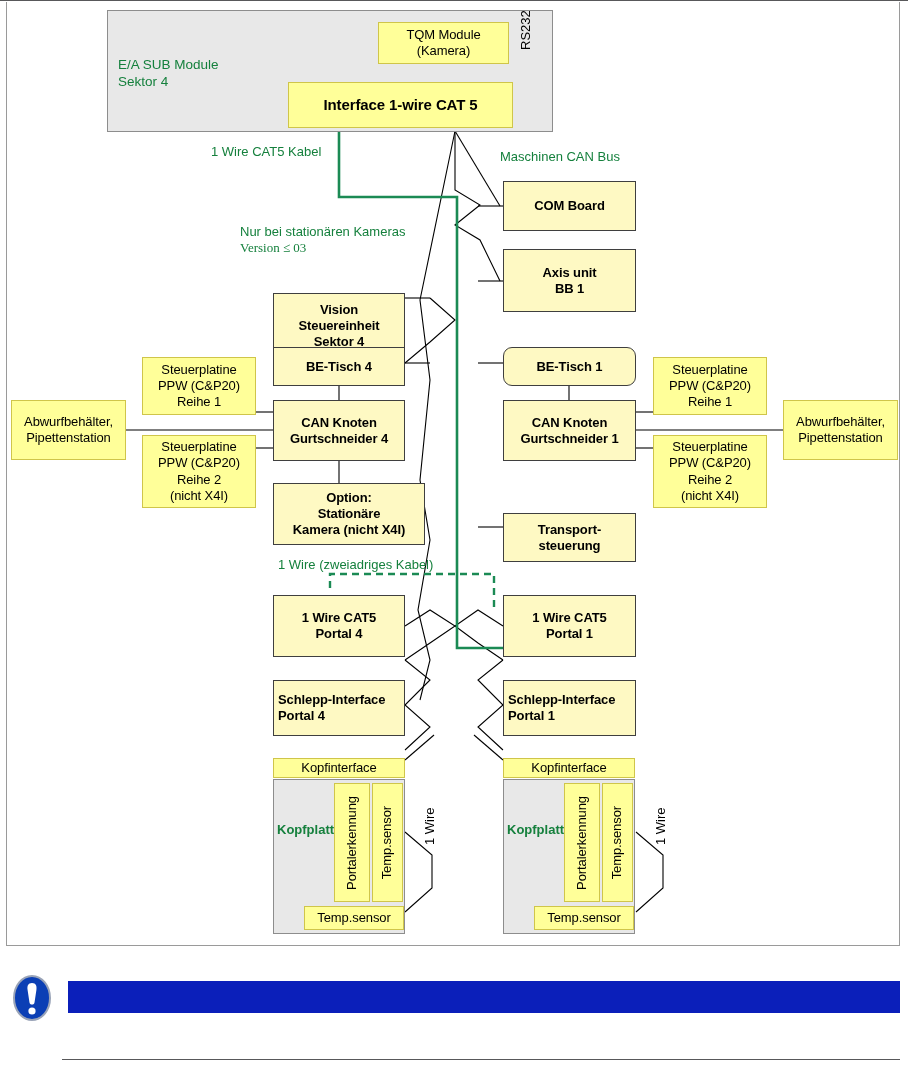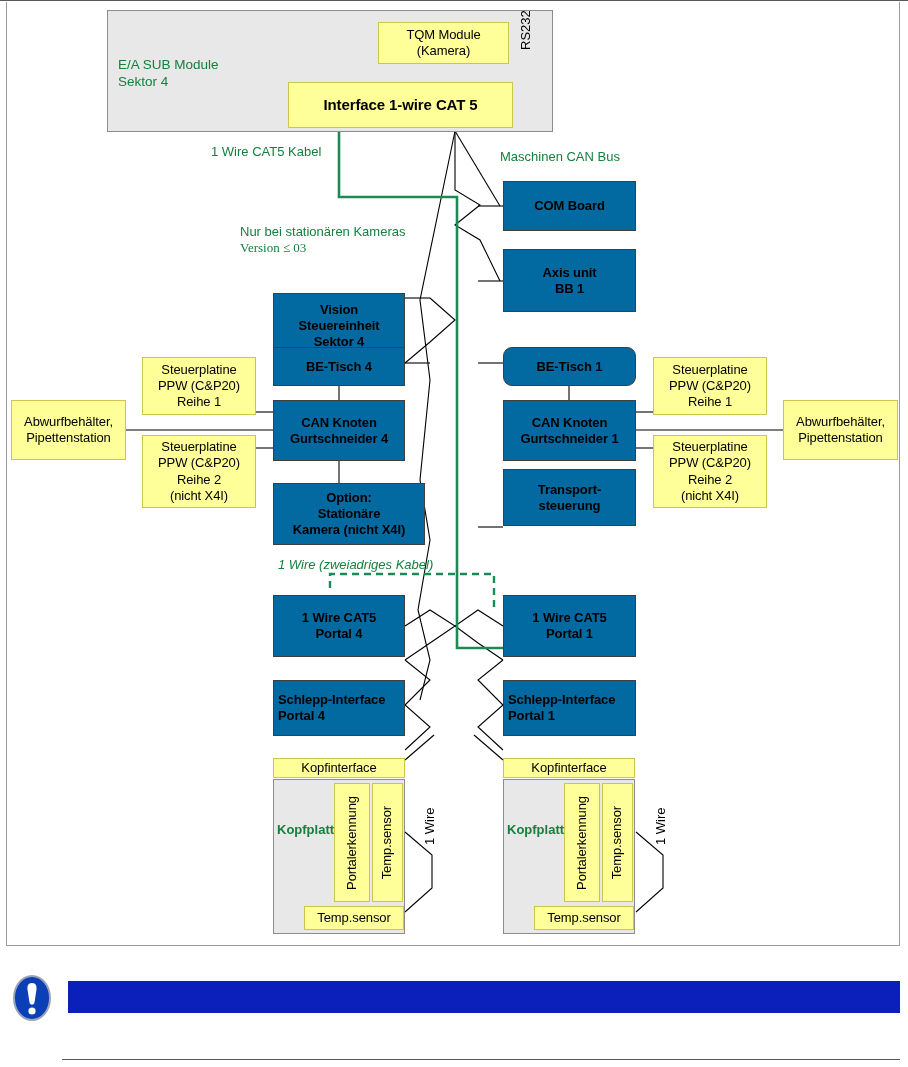--- a/index.html
+++ b/index.html
@@ -41,21 +41,21 @@
     left: 62px; top: 1059px;
     width: 838px; height: 1px;
     background: #58585a;
   }
 
   
   .box {
     position: absolute;
     box-sizing: border-box;
     border: 1.6px solid #3f3f3f;
-    background: #0369a1;
+    background: #fef9c3;
     display: flex;
     align-items: center;
     justify-content: center;
     text-align: left;
     font-weight: bold;
     font-size: 13px;
     color: #000;
     line-height: 1.22;
     letter-spacing: -0.1px;
   }
@@ -244,21 +244,21 @@
 
   <div class="box" style="left:503px;top:347px;width:133px;height:39px;border-radius:9px;">
     <span>BE-Tisch 1</span>
   </div>
 
   <div class="box" style="left:503px;top:400px;width:133px;height:61px;flex-direction:column;">
     <span>CAN Knoten</span>
     <span>Gurtschneider 1</span>
   </div>
 
-  <div class="box" style="left:503px;top:469px;width:133px;height:57px;flex-direction:column;">
+  <div class="box" style="left:503px;top:513px;width:133px;height:49px;flex-direction:column;">
     <span>Transport-</span>
     <span>steuerung</span>
   </div>
 
   <div class="box" style="left:503px;top:595px;width:133px;height:62px;flex-direction:column;">
     <span>1 Wire CAT5</span>
     <span>Portal 1</span>
   </div>
 
   <div class="box" style="left:503px;top:680px;width:133px;height:56px;flex-direction:column;align-items:flex-start;padding-left:4px;">
@@ -295,21 +295,21 @@
     <span>PPW (C&amp;P20)</span>
     <span>Reihe 2</span>
     <span>(nicht X4I)</span>
   </div>
 
   <div class="yellow" style="left:783px;top:400px;width:115px;height:60px;flex-direction:column;">
     <span>Abwurfbehälter,</span>
     <span>Pipettenstation</span>
   </div>
 
-  <div class="label" style="left:278px;top:557px;font-style:italic;">1 Wire (zweiadriges Kabel)</div>
+  <div class="label" style="left:278px;top:557px;">1 Wire (zweiadriges Kabel)</div>
 
   <div class="yellow" style="left:273px;top:758px;width:132px;height:20px;">
     <span>Kopfinterface</span>
   </div>
   <div class="grey-panel" style="left:273px;top:779px;width:132px;height:155px;"></div>
   <div class="label" style="left:277px;top:822px;font-weight:bold;font-size:13px;">Kopfplatte</div>
   <div class="yellow" style="left:334px;top:783px;width:36px;height:119px;">
     <span class="vert-text">Portalerkennung</span>
   </div>
   <div class="yellow" style="left:372px;top:783px;width:31px;height:119px;">

